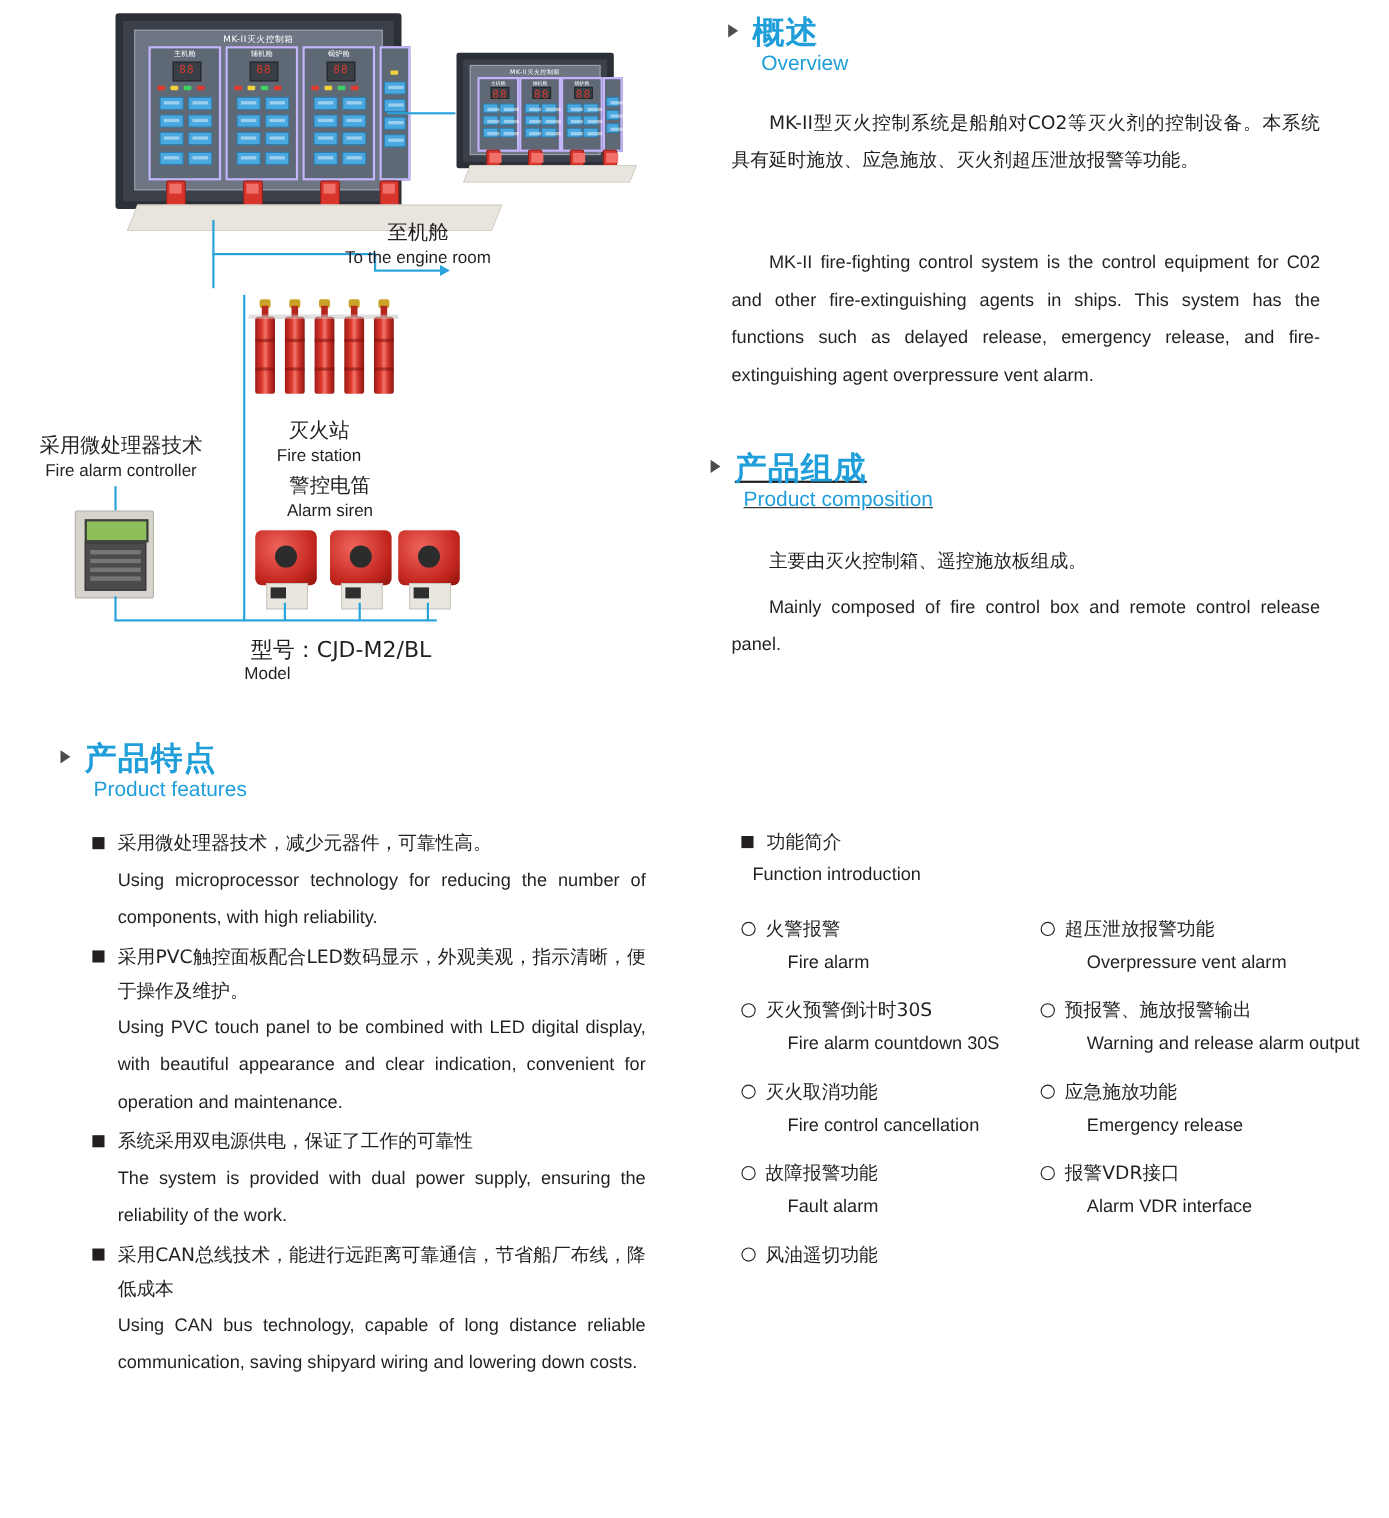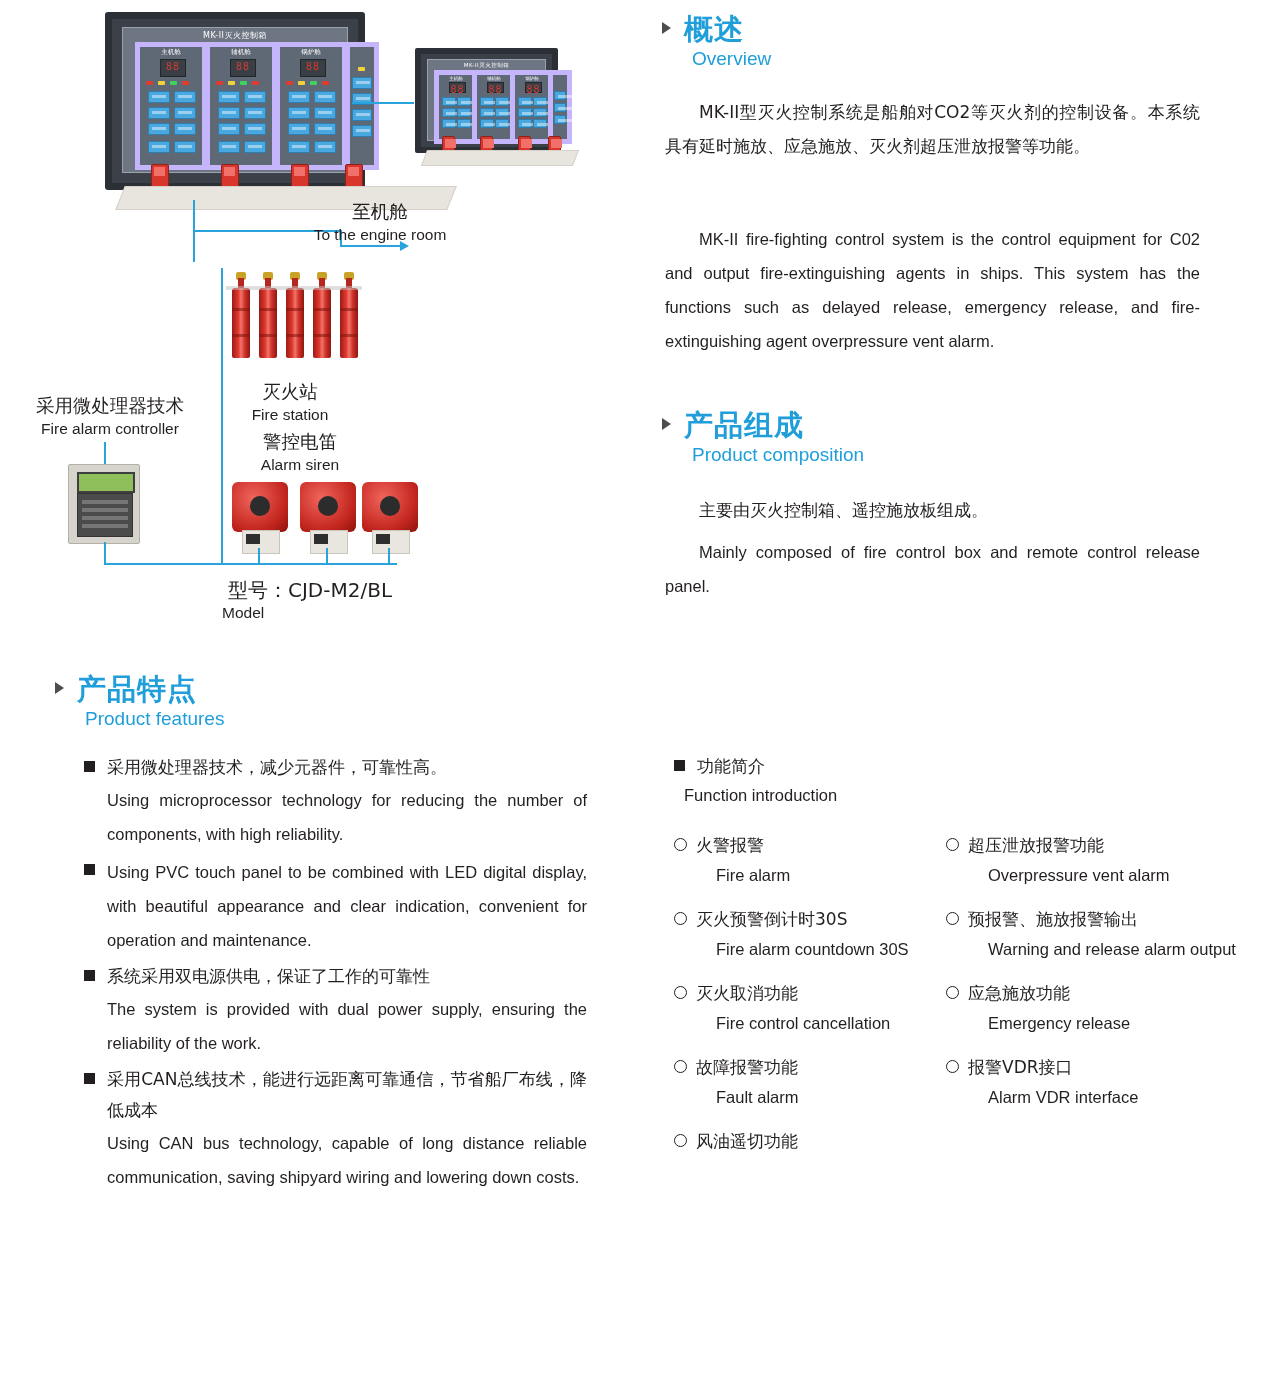--- a/index.html
+++ b/index.html
@@ -118,21 +118,21 @@
   }
   .panel-small .inner {
     position:absolute; left:6px; top:5px; right:6px; bottom:6px;
     background:#6d7682; border:1px solid #9aa2ad;
   }
   .panel-small-base {
     position:absolute; left:424px; top:150px; width:150px; height:14px;
     background:#e8e4de; border:1px solid #d5d0c8; transform:skewX(-22deg);
   }
 
-  .col-box { position:absolute; border:5px solid #c4b5fd; }
+  .col-box { position:absolute; border:2px solid #c4b5fd; }
   .col-head {
     position:absolute; top:1px; left:0; right:0; text-align:center;
     font-family:"DejaVu Sans", sans-serif; font-size:6.5px; color:#ffffff;
   }
   .seg {
     position:absolute; background:#3a3f46; border:1px solid #23262b;
   }
   .seg::after{
     content:"88"; position:absolute; left:0; right:0; top:1px;
     text-align:center; font-family:"DejaVu Sans Mono", monospace;
@@ -442,23 +442,23 @@
 </div>
 
 <div class="sec-head" style="left:662px; top:12px;">
   <span class="tri"></span>
   <div class="cn-title">概述</div>
   <div class="en-title">Overview</div>
 </div>
 
 <div class="para cnp indent" style="left:665px; top:95px; width:535px;">MK-II型灭火控制系统是船舶对CO2等灭火剂的控制设备。本系统具有延时施放、应急施放、灭火剂超压泄放报警等功能。</div>
 
-<div class="para indent" style="left:665px; top:222px; width:535px;">MK-II fire-fighting control system is the control equipment for C02 and output fire-extinguishing agents in ships. This system has the functions such as delayed release, emergency release, and fire-extinguishing agent overpressure vent alarm.</div>
-
-<div class="sec-head" style="left:662px; top:408px;">
+<div class="para indent" style="left:665px; top:222px; width:535px;">MK-II fire-fighting control system is the control equipment for C02 and other fire-extinguishing agents in ships. This system has the functions such as delayed release, emergency release, and fire-extinguishing agent overpressure vent alarm.</div>
+
+<div class="sec-head" style="left:646px; top:408px;text-decoration:underline;">
   <span class="tri"></span>
   <div class="cn-title">产品组成</div>
   <div class="en-title">Product composition</div>
 </div>
 
 <div class="para cnp indent" style="left:665px; top:493px; width:535px;">主要由灭火控制箱、遥控施放板组成。</div>
 
 <div class="para indent" style="left:665px; top:535px; width:535px;">Mainly composed of fire control box and remote control release panel.</div>
 
 <div class="sec-head" style="left:55px; top:672px;">
@@ -466,21 +466,21 @@
   <div class="cn-title">产品特点</div>
   <div class="en-title">Product features</div>
 </div>
 
 <div class="abs" style="left:82px; top:752px; width:505px;">
   <div class="feat-item">
     <div class="feat-cn"><span class="sq"></span><span>采用微处理器技术，减少元器件，可靠性高。</span></div>
     <div class="feat-en">Using microprocessor technology for reducing the number of components, with high reliability.</div>
   </div>
   <div class="feat-item">
-    <div class="feat-cn"><span class="sq"></span></div>
+    <div class="feat-cn"><span class="sq"></span><span>采用PVC触控面板配合LED数码显示，外观美观，指示清晰，便于操作及维护。</span></div>
     <div class="feat-en">Using PVC touch panel to be combined with LED digital display, with beautiful appearance and clear indication, convenient for operation and maintenance.</div>
   </div>
   <div class="feat-item">
     <div class="feat-cn"><span class="sq"></span><span>系统采用双电源供电，保证了工作的可靠性</span></div>
     <div class="feat-en">The system is provided with dual power supply, ensuring the reliability of the work.</div>
   </div>
   <div class="feat-item">
     <div class="feat-cn"><span class="sq"></span><span>采用CAN总线技术，能进行远距离可靠通信，节省船厂布线，降低成本</span></div>
     <div class="feat-en">Using CAN bus technology, capable of long distance reliable communication, saving shipyard wiring and lowering down costs.</div>
   </div>

